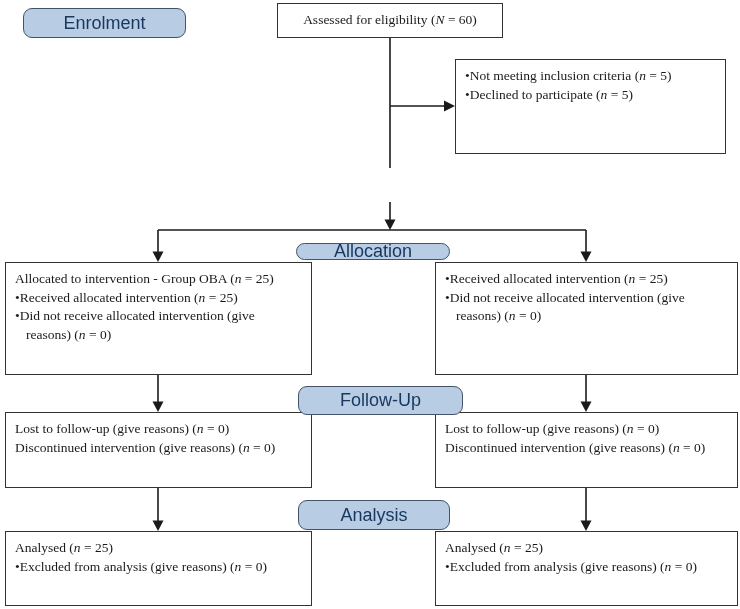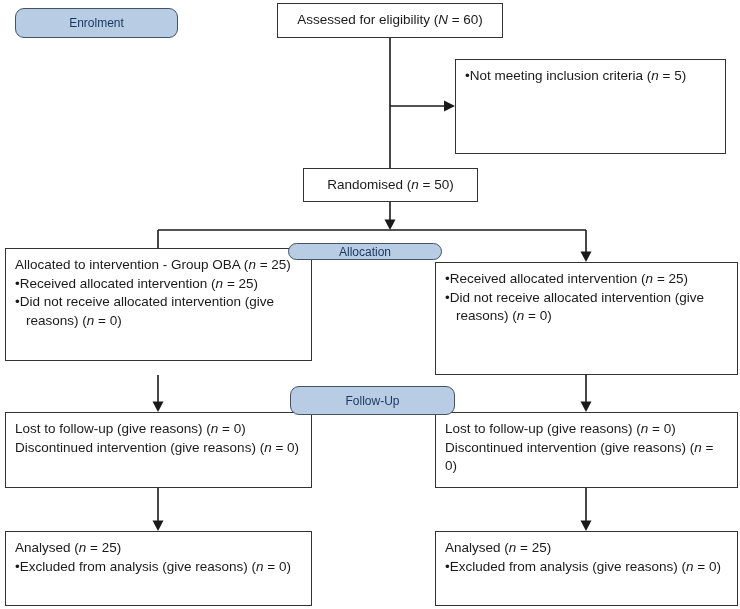--- a/index.html
+++ b/index.html
@@ -33,56 +33,58 @@
   svg.connectors line { stroke: var(--line_color); stroke-width: 1.6; }
   svg.connectors polygon { fill: var(--line_color); }
   .node {
     position: absolute;
     background: #ffffff;
     border: 1.6px solid var(--box_border);
     font-size: 13.5px;
     line-height: 1.38;
     padding: 7px 9px;
     z-index: 2;
+    font-family: Liberation Serif, serif;
   }
   .node.center-text {
     display: flex;
     align-items: center;
     justify-content: center;
     text-align: center;
     padding: 4px 6px;
   }
   .stage {
     position: absolute;
     background: var(--label_fill);
     border: 1.6px solid var(--label_border);
     border-radius: 9px;
     color: var(--label_text);
-    font-size: 12px;
+    font-size: 18px;
     display: flex;
     align-items: center;
     justify-content: center;
     text-align: center;
     z-index: 3;
+    margin-left: 8px;
   }
   ul.bullets { list-style: none; }
   ul.bullets li {
     padding-left: 11px;
     text-indent: -11px;
   }
   ul.bullets li::before { content: "\2022 "; }
   i { font-style: italic; }
 
   
   #enrolment-label  { left: 15px;  top: 8px;   width: 163px; height: 30px; }
   #assessed-box     { left: 277px; top: 3px;   width: 226px; height: 35px; }
   #excluded-box     { left: 455px; top: 59px;  width: 271px; height: 95px; }
   #randomised-box   { left: 303px; top: 168px; width: 175px; height: 34px; }
   #allocation-label { left: 288px; top: 243px; width: 154px; height: 17px; }
-  #alloc-left-box   { left: 5px;   top: 248px; width: 307px; height: 113px; }
+  #alloc-left-box   { left: 5px;   top: 262px; width: 307px; height: 113px; }
   #alloc-right-box  { left: 435px; top: 262px; width: 303px; height: 113px; }
   #followup-label   { left: 290px; top: 386px; width: 165px; height: 29px; }
   #followup-left-box  { left: 5px;   top: 412px; width: 307px; height: 76px; }
   #followup-right-box { left: 435px; top: 412px; width: 303px; height: 76px; }
   #analysis-label   { left: 290px; top: 500px; width: 152px; height: 30px; }
   #analysis-left-box  { left: 5px;   top: 531px; width: 307px; height: 75px; }
   #analysis-right-box { left: 435px; top: 531px; width: 303px; height: 75px; }
 </style>
 </head>
 <body>
@@ -141,26 +143,24 @@
     <span>Enrolment</span>
   </div>
 
   <div id="assessed-box" class="node center-text">
     <span>Assessed for eligibility (<i>N</i> = 60)</span>
   </div>
 
   <div id="excluded-box" class="node">
     <ul class="bullets">
       <li>Not meeting inclusion criteria (<i>n</i> = 5)</li>
-    </ul>
-  </div>
-
-  <div id="randomised-box" class="node center-text">
-    <span>Randomised (<i>n</i> = 50)</span>
-  </div>
+      <li>Declined to participate (<i>n</i> = 5)</li>
+    </ul>
+  </div>
+
 
   <div id="allocation-label" class="stage">
     <span>Allocation</span>
   </div>
 
   <div id="alloc-left-box" class="node">
     <div>Allocated to intervention - Group OBA (<i>n</i> = 25)</div>
     <ul class="bullets">
       <li>Received allocated intervention (<i>n</i> = 25)</li>
       <li>Did not receive allocated intervention (give reasons) (<i>n</i> = 0)</li>
@@ -181,20 +181,23 @@
   <div id="followup-left-box" class="node">
     <div>Lost to follow-up (give reasons) (<i>n</i> = 0)</div>
     <div>Discontinued intervention (give reasons) (<i>n</i> = 0)</div>
   </div>
 
   <div id="followup-right-box" class="node">
     <div>Lost to follow-up (give reasons) (<i>n</i> = 0)</div>
     <div>Discontinued intervention (give reasons) (<i>n</i> = 0)</div>
   </div>
 
+  <div id="analysis-label" class="stage">
+    <span>Analysis</span>
+  </div>
 
   <div id="analysis-left-box" class="node">
     <div>Analysed (<i>n</i> = 25)</div>
     <ul class="bullets">
       <li>Excluded from analysis (give reasons) (<i>n</i> = 0)</li>
     </ul>
   </div>
 
   <div id="analysis-right-box" class="node">
     <div>Analysed (<i>n</i> = 25)</div>

